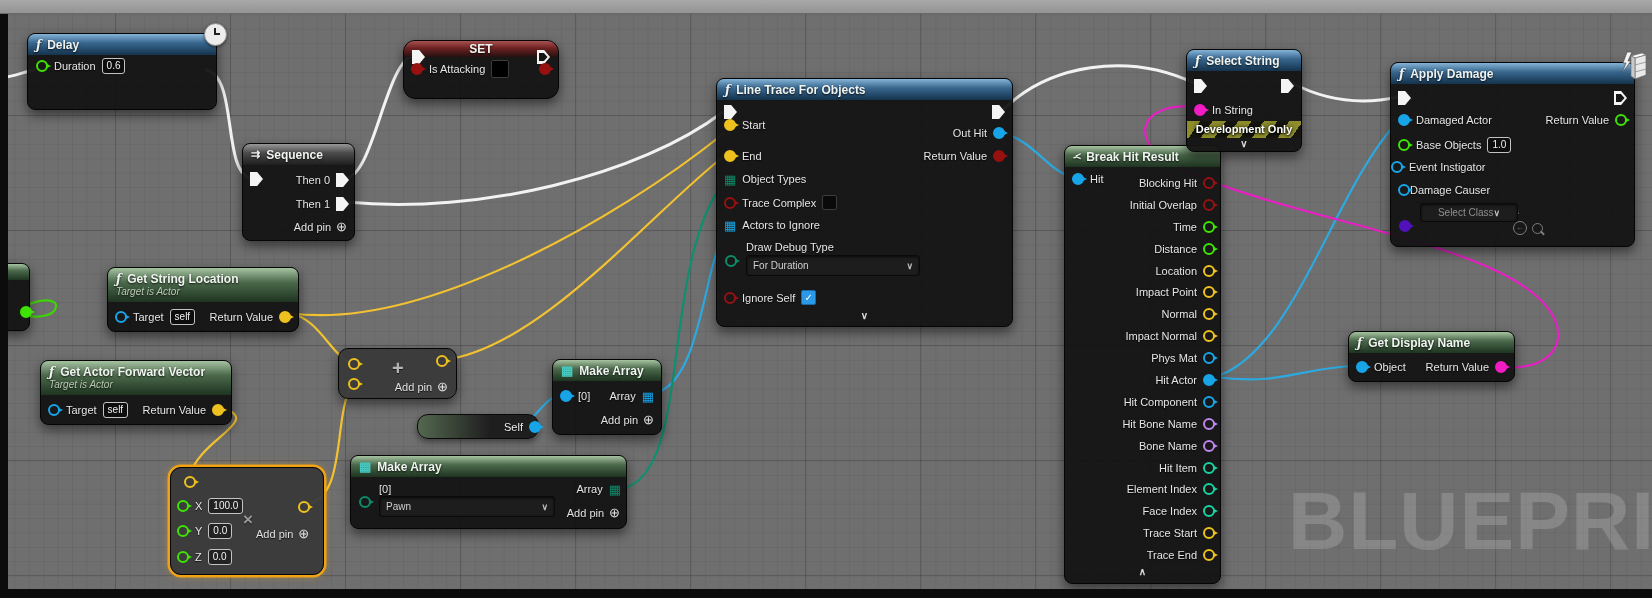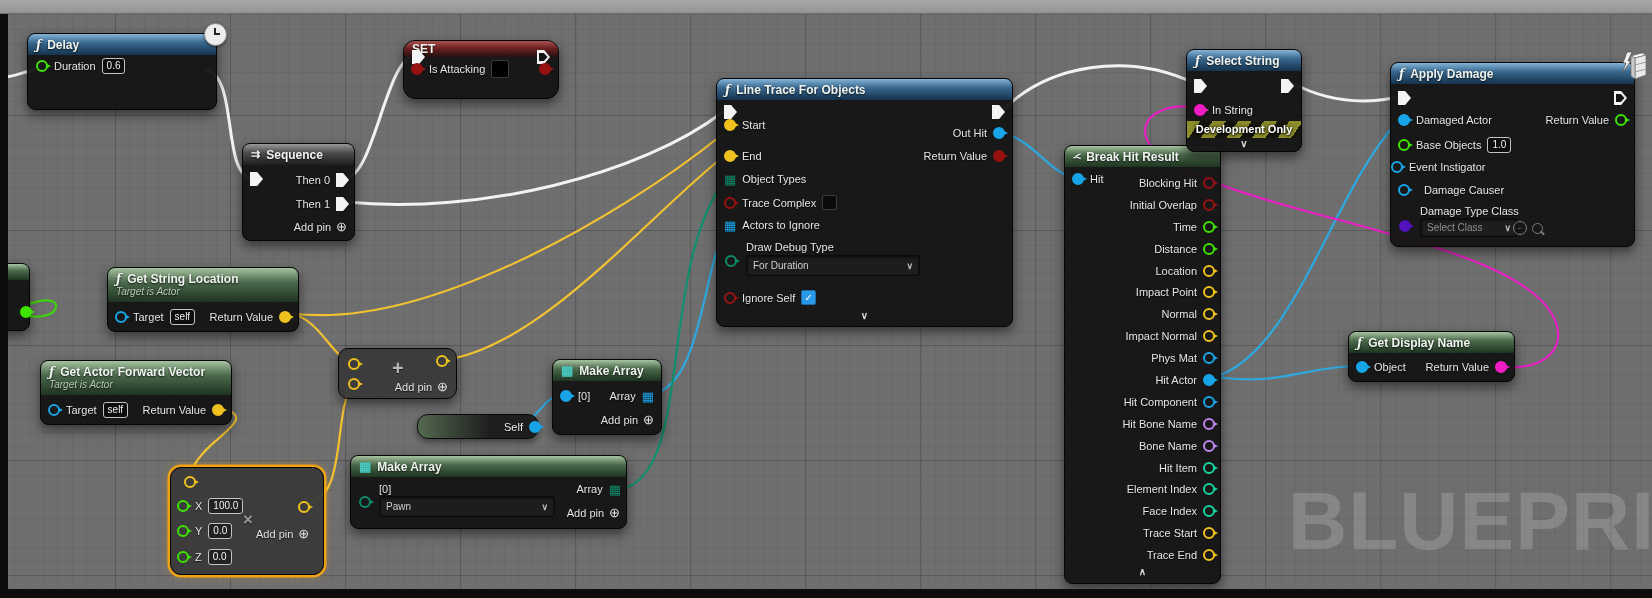--- a/index.html
+++ b/index.html
@@ -122,21 +122,21 @@
     </div>
     <div class="row" style="height:22px;">
       <span class="pin pc-float" style="margin-left:1px;"></span>
       <span class="plabel">Duration</span>
       <span class="vbox">0.6</span>
     </div>
     <div class="clockic" style="right:-11px;top:-11px;"></div>
   </div>
 
   <div class="node" style="left:403px;top:40px;width:154px;height:57px;border-radius:12px;">
-    <div class="hdr red" style="height:16px;border-radius:11px 11px 0 0;">
+    <div class="hdr red" style="height:16px;justify-content:center;border-radius:11px 11px 0 0;">
       <span>SET</span>
     </div>
     <span class="execpin abs" style="left:8px;top:9px;"></span>
     <span class="execpin hollow abs" style="right:8px;top:9px;"></span>
     <div class="row" style="height:24px;margin-top:0;">
       <span class="pin filled pc-bool"></span>
       <span class="plabel">Is Attacking</span>
       <span class="cb big"></span>
       <span style="flex:1"></span>
       <span class="pin filled pc-bool"></span>
@@ -469,27 +469,27 @@
     </div>
     <div class="row abs" style="left:7px;top:74px;padding:0;gap:6px;">
       <span class="pin pc-float"></span>
       <span class="plabel">Base Objects</span>
       <span class="vbox">1.0</span>
     </div>
     <div class="row abs" style="left:0;top:98px;padding:0;gap:6px;">
       <span class="pin pc-obj"></span>
       <span class="plabel">Event Instigator</span>
     </div>
-    <div class="row abs" style="left:7px;top:121px;padding:0;gap:14px;text-align:center;">
+    <div class="row abs" style="left:7px;top:121px;padding:0;gap:0;text-align:center;">
       <span class="pin pc-obj"></span>
       <span class="plabel">Damage Causer</span>
     </div>
     <span class="plabel abs" style="left:29px;top:142px;">Damage Type Class</span>
     <span class="pin filled pc-class abs" style="left:8px;top:157px;"></span>
-    <div class="dd abs" style="left:29px;top:155px;width:84px;height:17px;color:#8f8f8f;">
+    <div class="dd abs" style="left:29px;top:140px;width:84px;height:17px;color:#8f8f8f;justify-content:center;">
       <span>Select Class</span>
       <span class="chev">∨</span>
     </div>
     <div class="row abs" style="left:122px;top:158px;padding:0;gap:5px;">
       <span class="icbtn">←</span>
       <span class="mag"></span>
     </div>
     <svg class="abs" style="right:-14px;top:-14px;" width="30" height="32" viewBox="0 0 30 32">
       <polygon points="9,3 5,14 8,14 4,24 13,12 10,12 14,3" fill="#f2f2f2" stroke="#4a4a4a" stroke-width="0.7"></polygon>
       <polygon points="13,7 24,4 28,6 17,9" fill="#fbfbfb" stroke="#6f6f6f" stroke-width="0.7"></polygon>

